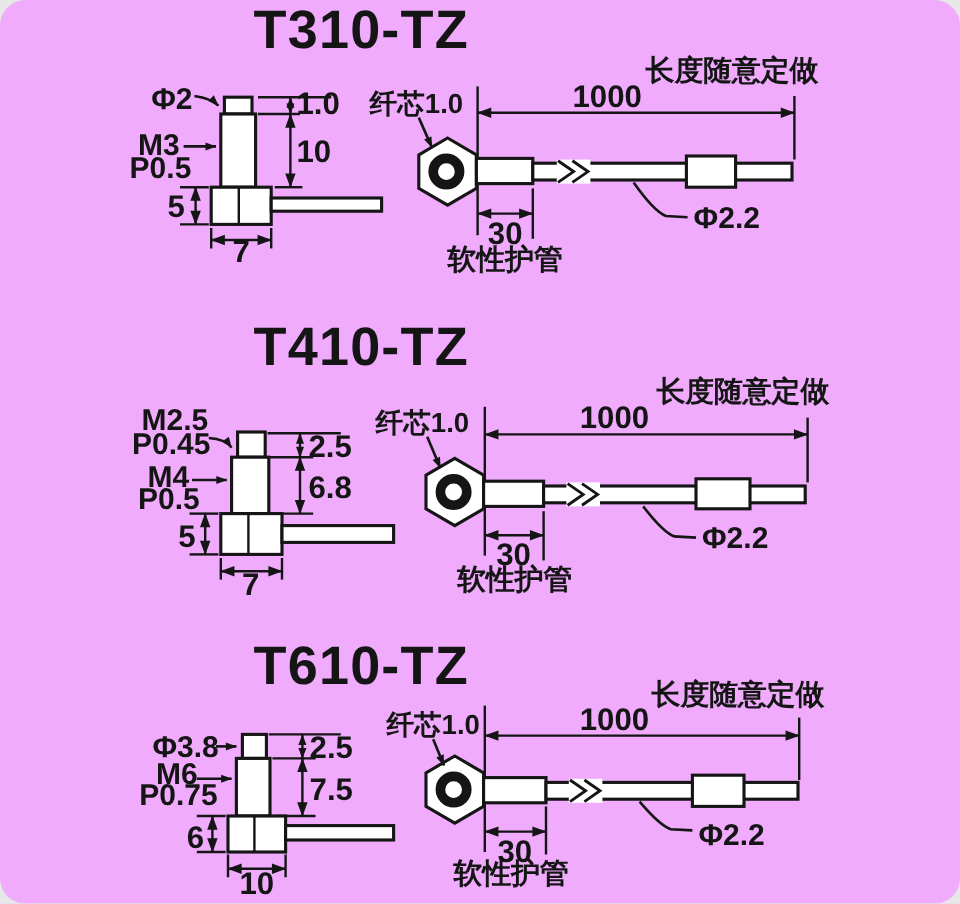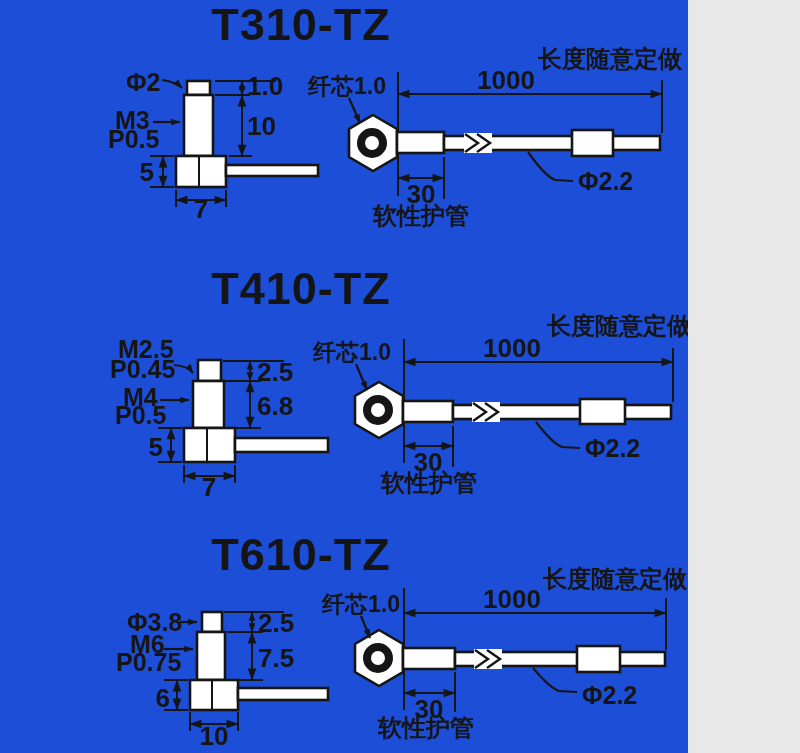--- a/index.html
+++ b/index.html
@@ -1,16 +1,16 @@
 <!DOCTYPE html>
 <html><head>
 <meta charset="utf-8">
 <style>
   html,body{margin:0;padding:0;background:#e8e8e8;}
-  .canvas{width:688px;height:753px;background:#1d4ed8;position:relative;overflow:hidden;}
+  .canvas{width:800px;height:753px;background:#f0abfc;position:relative;overflow:hidden;border-radius:21px;}
   svg{display:block;}
   .t{font-family:"Liberation Sans","DejaVu Sans",sans-serif;font-weight:bold;fill:#151515;}
   .title{font-size:45px;letter-spacing:1px;}
   .num{font-size:26px;}
   .lab{font-size:25px;}
   .cjk{font-size:24px;letter-spacing:0px;}
   .core{font-size:23px;}
   .len{font-size:26px;}
   .shape{fill:#ffffff;stroke:#151515;stroke-width:2.6;}
   .thin{fill:none;stroke:#151515;stroke-width:2;}

